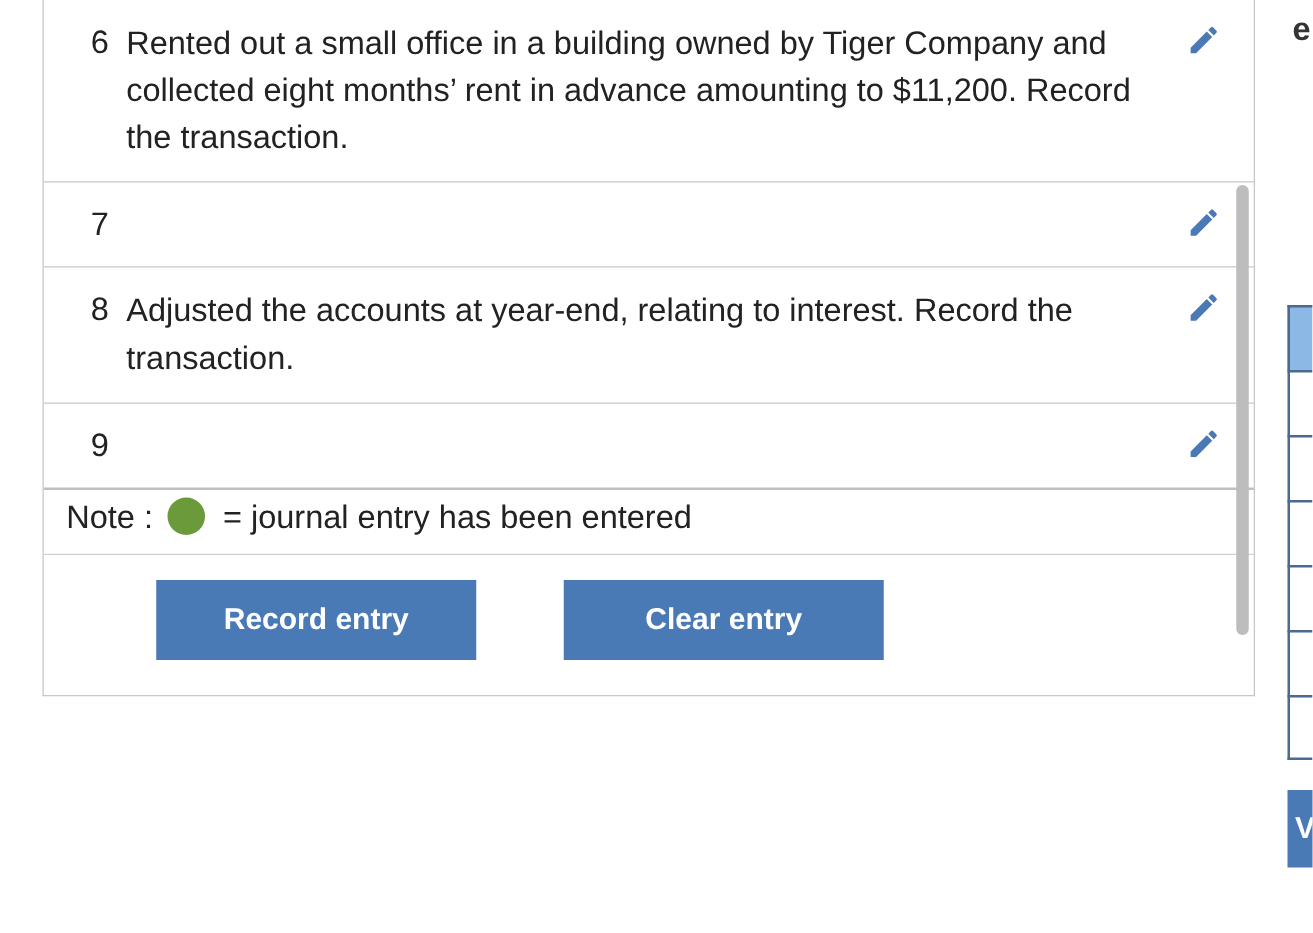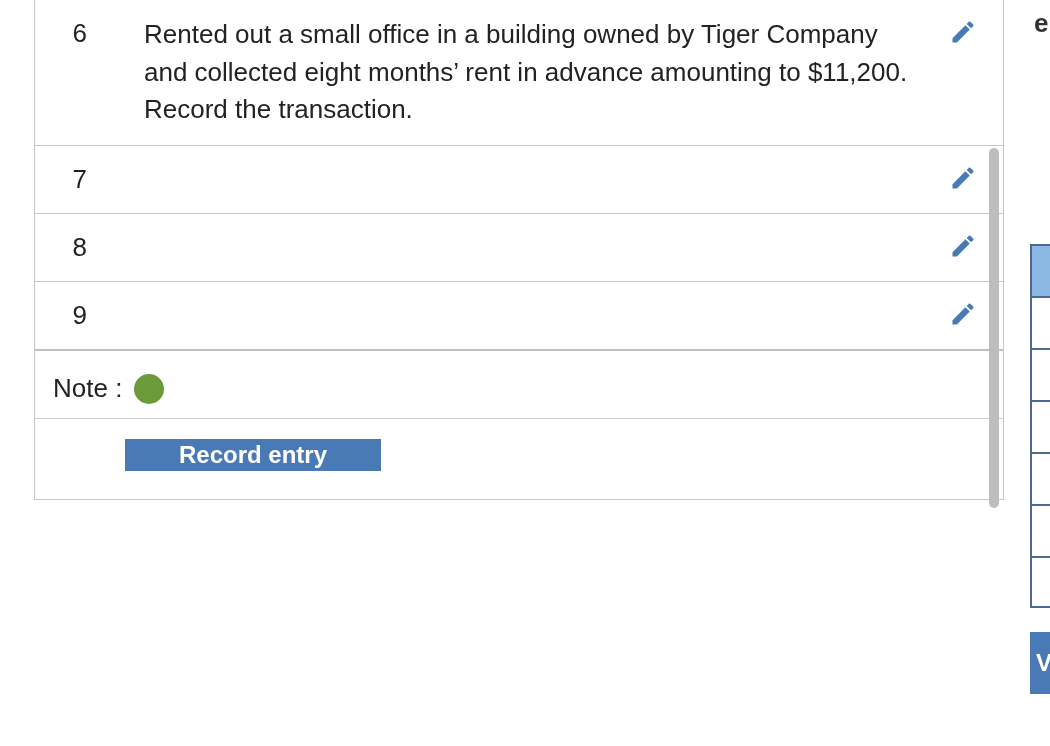--- a/index.html
+++ b/index.html
@@ -39,34 +39,33 @@
     text-align: right;
     font-size: 26px;
     padding-right: 14px;
     line-height: 1.35;
   }
   .desc {
     flex: 1;
     font-size: 26px;
     line-height: 1.45;
     padding-right: 70px;
-    margin-left: 43px;
   }
   .edit {
     position: absolute;
     right: 26px;
     top: 18px;
     width: 28px;
     height: 28px;
   }
   .edit svg { width: 28px; height: 28px; display:block; }
 
   .note-bar {
     border-top: 2px solid #bfbfbf;
-    padding: 22px 18px 14px 18px;
+    padding: 6px 18px 14px 18px;
     font-size: 26px;
     display: flex;
     align-items: center;
     gap: 8px;
   }
   .note-bar .dot {
     width: 30px;
     height: 30px;
     border-radius: 50%;
     background: #6a9a3a;
@@ -80,21 +79,21 @@
   .button-bar {
     padding: 20px 18px 28px 90px;
     display: flex;
     gap: 70px;
   }
   .btn {
     background: #4a7ab5;
     color: #fff;
     font-size: 24px;
     font-weight: bold;
-    padding: 2px 30px;
+    padding: 18px 30px;
     min-width: 256px;
     text-align: center;
     border: none;
     cursor: pointer;
   }
 
   
   .scroll-thumb {
     position: absolute;
     right: 4px;
@@ -165,45 +164,48 @@
       <div class="num">7</div>
       <div class="edit">
         <svg viewBox="0 0 24 24">
             <path fill="#4a7ab5" d="M3 17.25V21h3.75L17.81 9.94l-3.75-3.75L3 17.25zM20.71 7.04a1 1 0 0 0 0-1.41l-2.34-2.34a1 1 0 0 0-1.41 0l-1.83 1.83 3.75 3.75 1.83-1.83z"></path>
           </svg>
       </div>
     </div>
 
     <div class="row">
       <div class="num">8</div>
+      <div class="desc">Adjusted the accounts at year-end, relating to interest. Record the transaction.</div>
       <div class="edit">
         <svg viewBox="0 0 24 24">
             <path fill="#4a7ab5" d="M3 17.25V21h3.75L17.81 9.94l-3.75-3.75L3 17.25zM20.71 7.04a1 1 0 0 0 0-1.41l-2.34-2.34a1 1 0 0 0-1.41 0l-1.83 1.83 3.75 3.75 1.83-1.83z"></path>
           </svg>
       </div>
     </div>
 
     <div class="row">
       <div class="num">9</div>
       <div class="edit">
         <svg viewBox="0 0 24 24">
             <path fill="#4a7ab5" d="M3 17.25V21h3.75L17.81 9.94l-3.75-3.75L3 17.25zM20.71 7.04a1 1 0 0 0 0-1.41l-2.34-2.34a1 1 0 0 0-1.41 0l-1.83 1.83 3.75 3.75 1.83-1.83z"></path>
           </svg>
       </div>
     </div>
 
     <div class="note-bar">
       <span>Note :</span>
       <span class="dot"></span>
+      <span>= journal entry has been entered</span>
     </div>
 
     <div class="divider-thin"></div>
 
     <div class="button-bar">
       <button class="btn">Record entry</button>
+      <button class="btn">Clear entry</button>
     </div>
 
     <div class="scroll-thumb"></div>
   </div>
 
   <div class="rightcol">
     <div class="rc-text" style="left:24px; top:8px;">e</div>
     <div class="rc-cell highlight" style="top:244px; height:52px;"></div>
     <div class="rc-cell" style="top:296px; height:52px;"></div>
     <div class="rc-cell" style="top:348px; height:52px;"></div>

